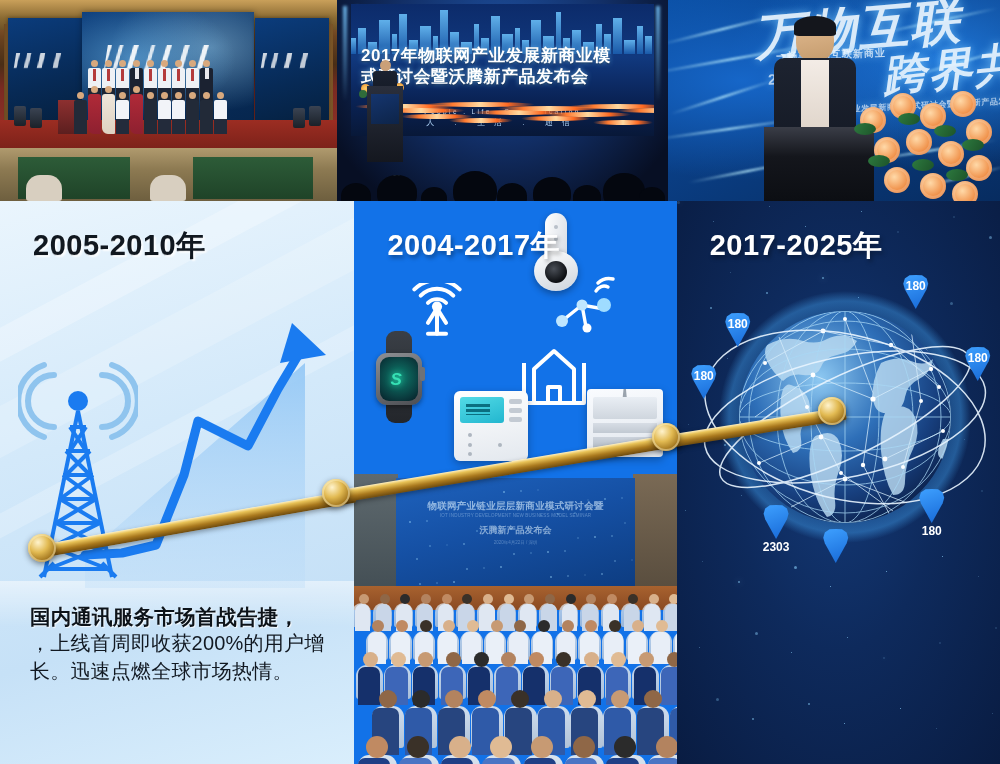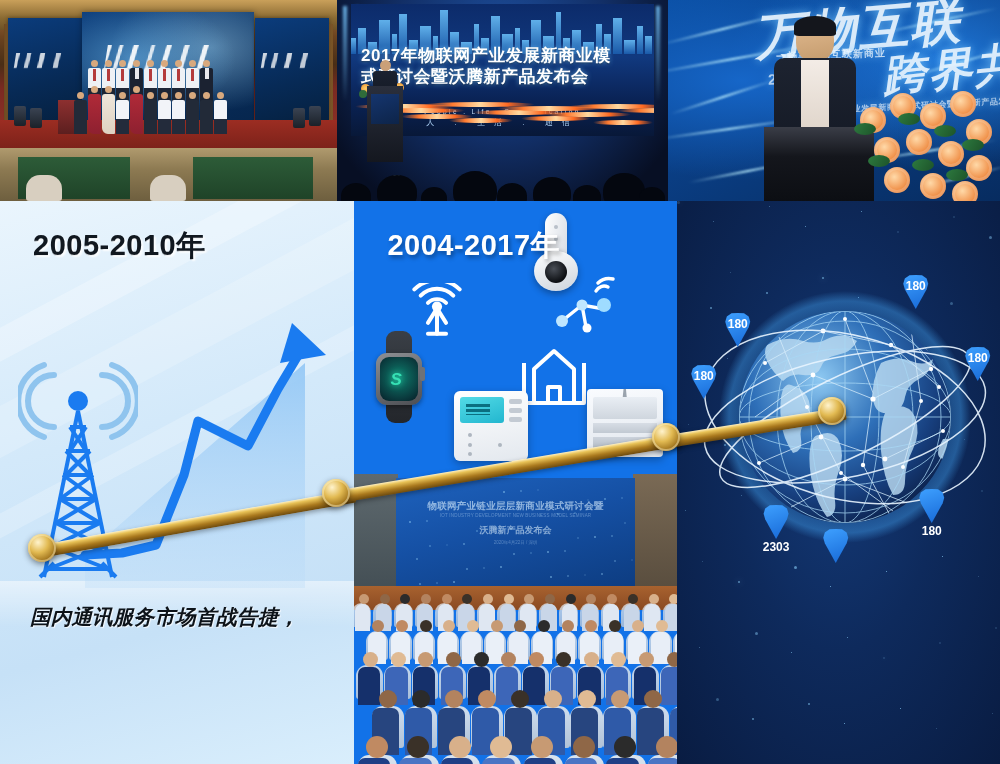--- a/index.html
+++ b/index.html
@@ -247,21 +247,21 @@
   
   .timeline { position:absolute; left:0; top:201px; width:1000px; height:563px; z-index:8; pointer-events:none; }
   .tl-seg { position:absolute; height:13px; border-radius:2px;
      background:linear-gradient(180deg,#fff0c0 0%,#e8c257 22%,#a9781d 62%,#6d4a0e 100%);
      box-shadow:0 2px 5px rgba(0,0,0,.35); }
   .tl-node { position:absolute; width:28px; height:28px; border-radius:50%;
      background:radial-gradient(circle at 36% 30%, #fff3cc 0%, #e2ba52 38%, #9a6d18 75%, #5e3f0c 100%);
      box-shadow:0 2px 6px rgba(0,0,0,.45), inset 0 0 0 2px rgba(255,245,200,.45); }
 
   
-  .caption { position:absolute; z-index:9;font-style:italic; }
+  .caption { position:absolute; z-index:9; }
   .caption.q1 { left:30px; top:603px; width:296px; }
   .caption.q2 { left:356px; top:603px; width:300px; }
   .caption.q3 { left:690px; top:603px; width:300px; }
   .cap-head { font-size:20.5px; font-weight:bold; line-height:1.34; letter-spacing:.2px; }
   .cap-body { font-size:20px; line-height:1.38; letter-spacing:.2px; }
   .caption.q1 .cap-head { color:#0d1319; text-shadow:1px 1px 1px rgba(255,255,255,.85); }
   .caption.q1 .cap-body { color:#121922; }
   .caption.q2 .cap-head, .caption.q3 .cap-head { color:#fff; text-shadow:1px 2px 3px rgba(0,0,0,.35); }
   .caption.q2 .cap-body, .caption.q3 .cap-body { color:#fff; text-shadow:1px 1px 2px rgba(0,0,0,.3); }
   .cap-overlay { position:relative; }
@@ -1062,20 +1062,21 @@
           <i style="width: 2px; height: 2px; left: 47px; top: 243px; opacity: 0.57;"></i>
           <i style="width: 1px; height: 1px; left: 100px; top: 314px; opacity: 0.7;"></i>
           <i style="width: 1px; height: 1px; left: 153px; top: 385px; opacity: 0.83;"></i>
           <i style="width: 2px; height: 2px; left: 206px; top: 456px; opacity: 0.18; box-shadow: rgb(159, 220, 255) 0px 0px 6px;"></i>
           <i style="width: 1px; height: 1px; left: 259px; top: 527px; opacity: 0.31;"></i>
           <i style="width: 3px; height: 3px; left: 312px; top: 35px; opacity: 0.44;"></i>
           <i style="width: 2px; height: 2px; left: 33px; top: 106px; opacity: 0.57;"></i>
           <i style="width: 1px; height: 1px; left: 86px; top: 177px; opacity: 0.7;"></i>
           <i style="width: 1px; height: 1px; left: 139px; top: 248px; opacity: 0.83;"></i>
         </div>
+      <div class="panel-title">2017-2025年</div>
 
       <div class="globe-wrap">
         <svg viewBox="0 0 300 300" width="300" height="300">
           <defs>
             <radialGradient id="gSphere" cx="38%" cy="32%" r="72%">
               <stop offset="0" stop-color="#8ec9f2"></stop>
               <stop offset="45%" stop-color="#2e6fb8"></stop>
               <stop offset="78%" stop-color="#173f7e"></stop>
               <stop offset="100%" stop-color="#0d2450"></stop>
             </radialGradient>
@@ -1190,19 +1191,20 @@
     <div class="tl-seg" style="left:340px;top:289px;width:346px;transform:rotate(-9.5deg);transform-origin:left center"></div>
     <div class="tl-seg" style="left:668px;top:234px;width:180px;transform:rotate(-9deg);transform-origin:left center"></div>
     <div class="tl-node" style="left:28px;top:333px"></div>
     <div class="tl-node" style="left:322px;top:278px"></div>
     <div class="tl-node" style="left:652px;top:222px"></div>
     <div class="tl-node" style="left:818px;top:196px"></div>
   </div>
 
   <div class="caption q1">
     <div class="cap-head">国内通讯服务市场首战告捷，</div>
+    <div class="cap-body">，上线首周即收获200%的用户增长。迅速点燃全球市场热情。</div>
   </div>
 
 
   <div class="caption q3">
   </div>
 
 </div>
 
 </body></html>

